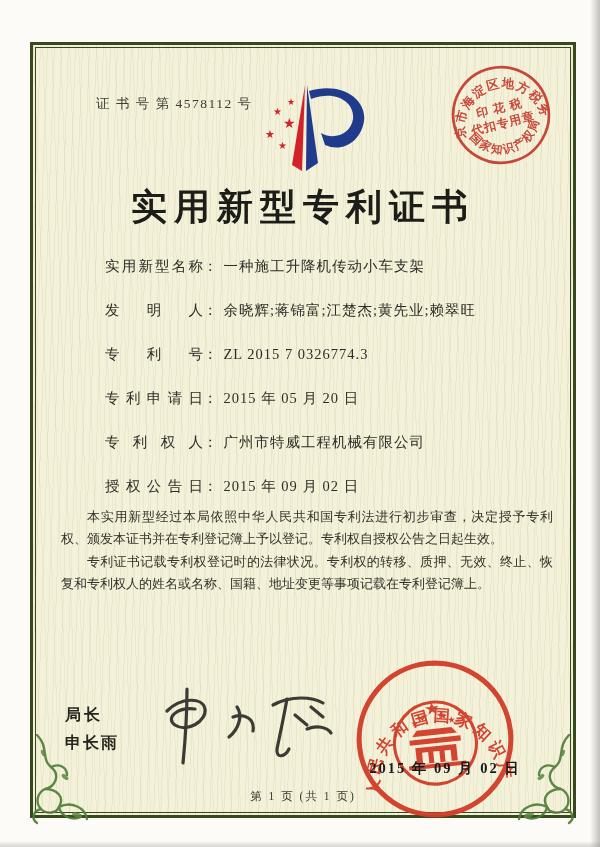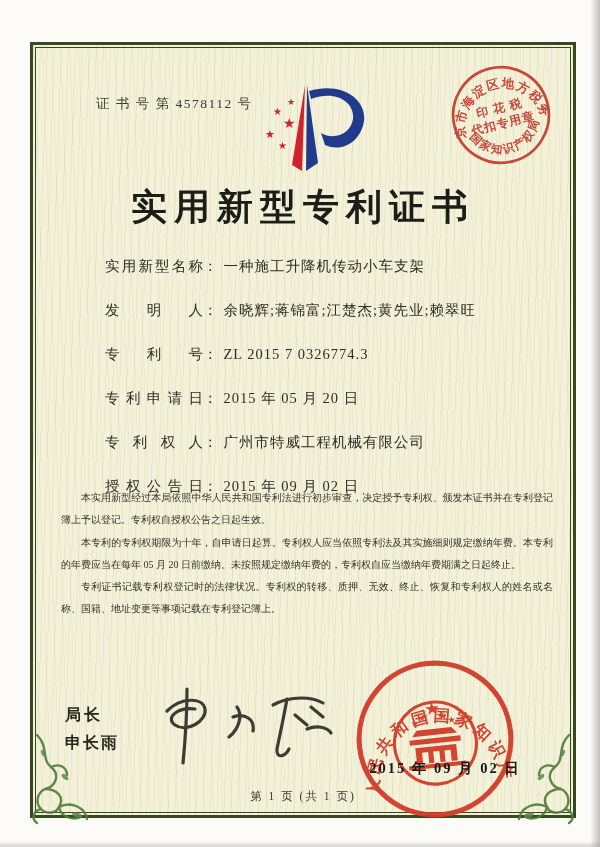--- a/index.html
+++ b/index.html
@@ -24,21 +24,21 @@
   .frame-inner{position:absolute;inset:2px;border:1px solid #36491f;pointer-events:none;}
   .abs{position:absolute;}
   .cert-no{left:28px;top:50px;font-size:13.5px;letter-spacing:1.5px;color:#3c3c34;margin-left:35px;}
   .title{left:0;top:138px;width:100%;text-align:center;font-size:36px;font-weight:bold;
     letter-spacing:7px;color:#1c1c18;}
   .fields{left:28px;top:212px;width:492px;font-size:14.5px;}
   .frow{position:absolute;left:8px;width:100%;white-space:nowrap;margin-left:36px;}
   .flabel{display:inline-block;width:98px;text-align:justify;text-align-last:justify;color:#2e2e28;}
   .fcolon{display:inline-block;margin-right:6px;color:#2e2e28;}
   .fvalue{letter-spacing:1px;color:#2e2e28;}
-  .paras{left:28px;top:442px;width:492px;font-size:10px;line-height:22.3px;
+  .paras{left:28px;top:461px;width:492px;font-size:13px;line-height:22.3px;
     text-align:justify;color:#323229;}
   .paras p{margin:0;text-indent:2em;}
   .sig-title{left:32px;top:660px;font-size:16px;font-weight:bold;letter-spacing:3px;color:#26261f;}
   .sig-name{left:32px;top:688px;font-size:16px;font-weight:bold;letter-spacing:2px;color:#26261f;}
   .sig-svg{left:104px;top:632px;}
   .stamp-svg{left:416px;top:18px;opacity:.92;}
   .seal-svg{left:320px;top:612px;opacity:.95;}
   .seal-date{left:322px;top:714px;width:180px;text-align:center;font-size:14.5px;
     font-weight:bold;letter-spacing:2px;color:#19191a;}
   .footer{left:0;top:744px;width:100%;text-align:center;font-size:11.5px;
@@ -110,21 +110,20 @@
       <div class="frow" style="top:176px;">
         <span class="flabel">专利权人</span><span class="fcolon">：</span><span class="fvalue">广州市特威工程机械有限公司</span>
       </div>
       <div class="frow" style="top:220px;">
         <span class="flabel">授权公告日</span><span class="fcolon">：</span><span class="fvalue">2015 年 09 月 02 日</span>
       </div>
     </div>
 
     <div class="abs paras">
       <p>本实用新型经过本局依照中华人民共和国专利法进行初步审查，决定授予专利权、颁发本证书并在专利登记簿上予以登记。专利权自授权公告之日起生效。</p>
-      <p>本专利的专利权期限为十年，自申请日起算。专利权人应当依照专利法及其实施细则规定缴纳年费。本专利的年费应当在每年 05 月 20 日前缴纳。未按照规定缴纳年费的，专利权自应当缴纳年费期满之日起终止。</p>
       <p>专利证书记载专利权登记时的法律状况。专利权的转移、质押、无效、终止、恢复和专利权人的姓名或名称、国籍、地址变更等事项记载在专利登记簿上。</p>
     </div>
 
     <div class="abs sig-title">局长</div>
     <div class="abs sig-name">申长雨</div>
 
     <svg class="abs sig-svg" width="210" height="100" viewBox="0 0 210 100">
       <g fill="none" stroke="#23231f" stroke-width="3.2" stroke-linecap="round" opacity=".88">
         <path d="M30,34 C44,20 66,20 68,32 C70,44 50,56 38,48 C28,41 40,30 58,32"></path>
         <path d="M50,12 C50,34 48,66 46,86"></path>

